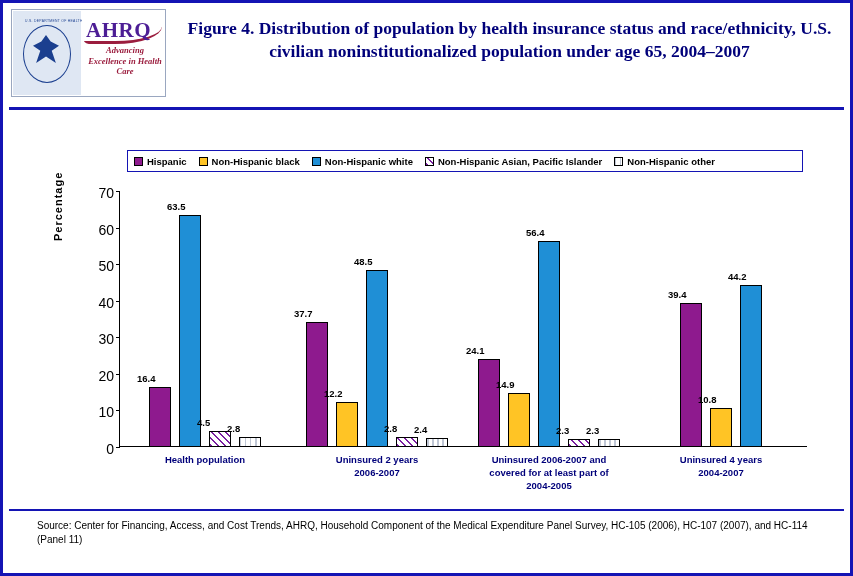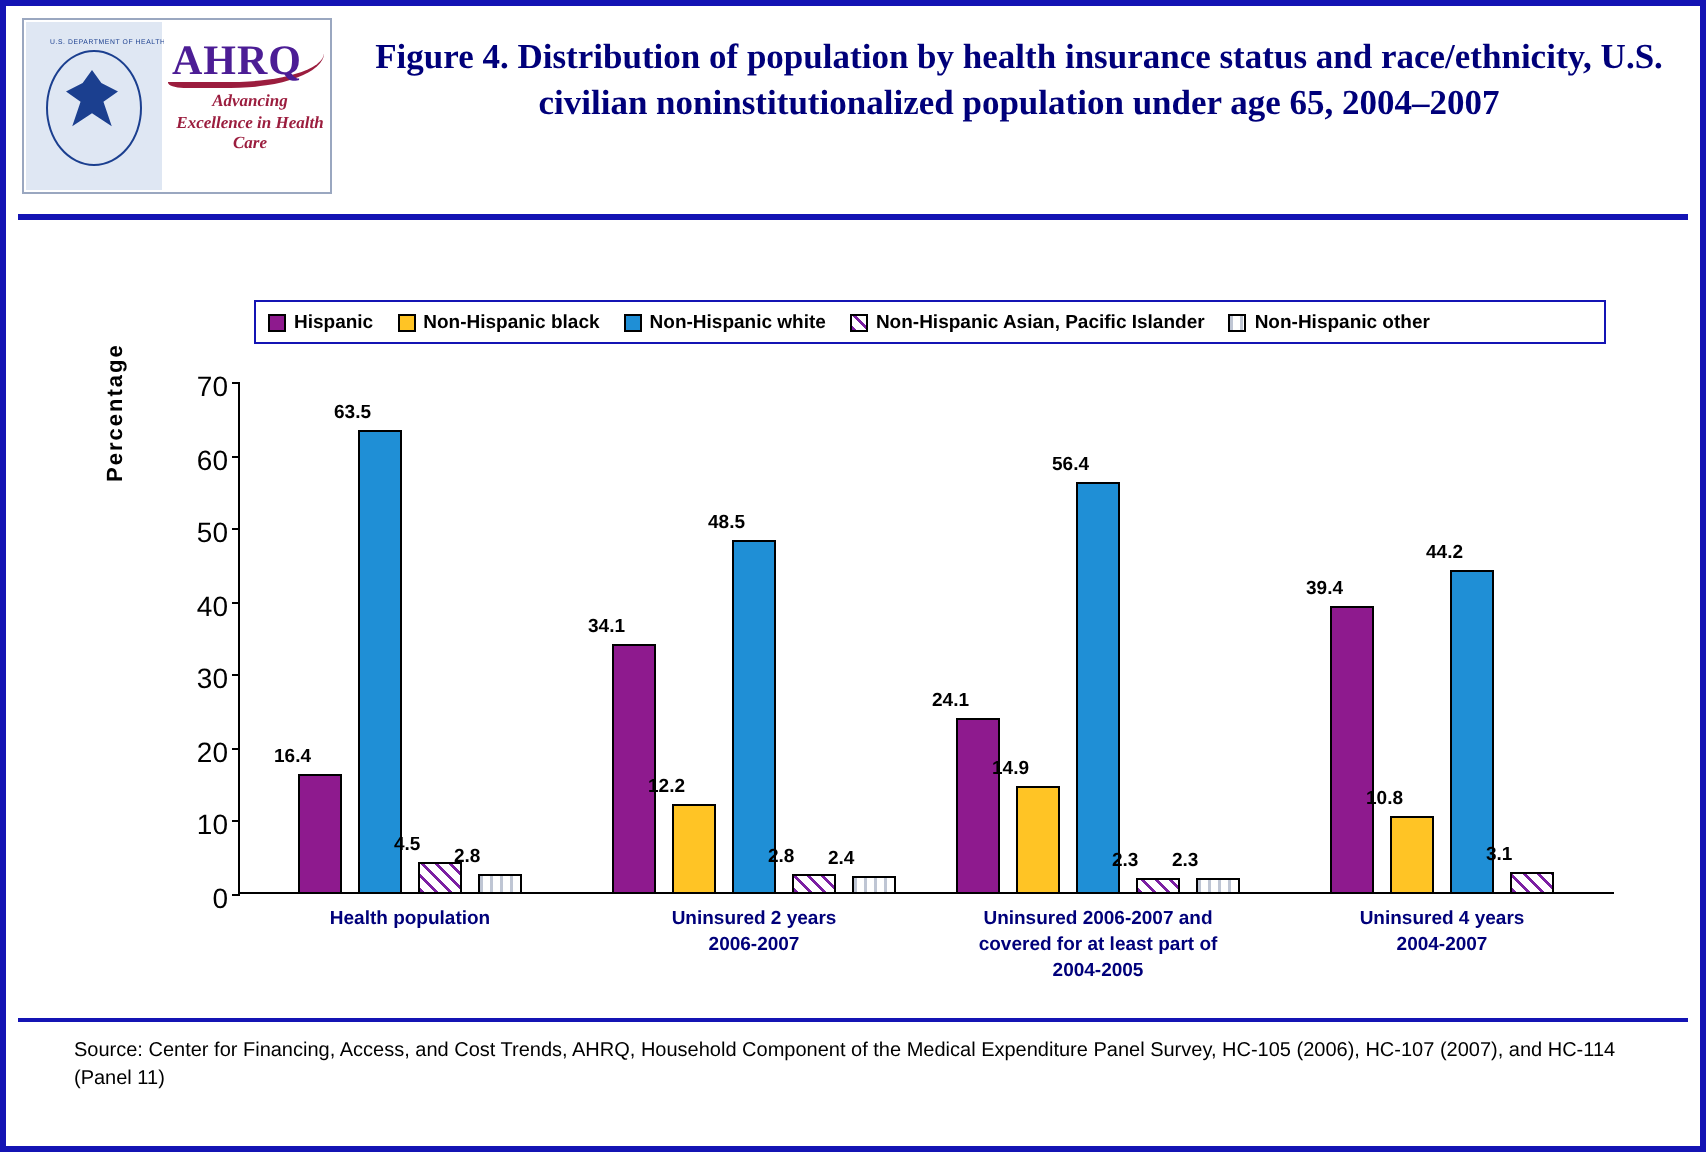--- a/index.html
+++ b/index.html
@@ -302,21 +302,21 @@
             <div class="bar hatch-other" style="height: 10.24px;"></div>
           </div>
         </div>
       </div>
       <div class="group-label" style="left: -24px;">
         <div>Health population</div>
       </div>
       <div class="group" style="left: 172px; width: 172px;">
         <div class="bars">
           <div class="bar-wrap">
-            <div class="bar-label" style="bottom: 127.709px;">34.1</div>
+            <div class="bar-label" style="bottom: 127.709px;">37.7</div>
             <div class="bar" style="height: 124.709px; background: rgb(142, 26, 142);"></div>
           </div>
           <div class="bar-wrap">
             <div class="bar-label" style="bottom: 47.6171px;">12.2</div>
             <div class="bar" style="height: 44.6171px; background: rgb(255, 196, 37);"></div>
           </div>
           <div class="bar-wrap">
             <div class="bar-label" style="bottom: 180.371px;">48.5</div>
             <div class="bar" style="height: 177.371px; background: rgb(31, 143, 214);"></div>
           </div>
@@ -370,24 +370,20 @@
             <div class="bar" style="height: 144.091px; background: rgb(142, 26, 142);"></div>
           </div>
           <div class="bar-wrap">
             <div class="bar-label" style="bottom: 42.4971px;">10.8</div>
             <div class="bar" style="height: 39.4971px; background: rgb(255, 196, 37);"></div>
           </div>
           <div class="bar-wrap">
             <div class="bar-label" style="bottom: 164.646px;">44.2</div>
             <div class="bar" style="height: 161.646px; background: rgb(31, 143, 214);"></div>
           </div>
-          <div class="bar-wrap">
-            <div class="bar-label" style="bottom: 14.3371px;">3.1</div>
-            <div class="bar hatch-asian" style="height: 11.3371px;"></div>
-          </div>
         </div>
       </div>
       <div class="group-label" style="left: 492px;">
         <div>Uninsured 4 years</div>
         <div>2004-2007</div>
       </div>
     </div>
 
   <div id="ylabel">Percentage</div>
 

